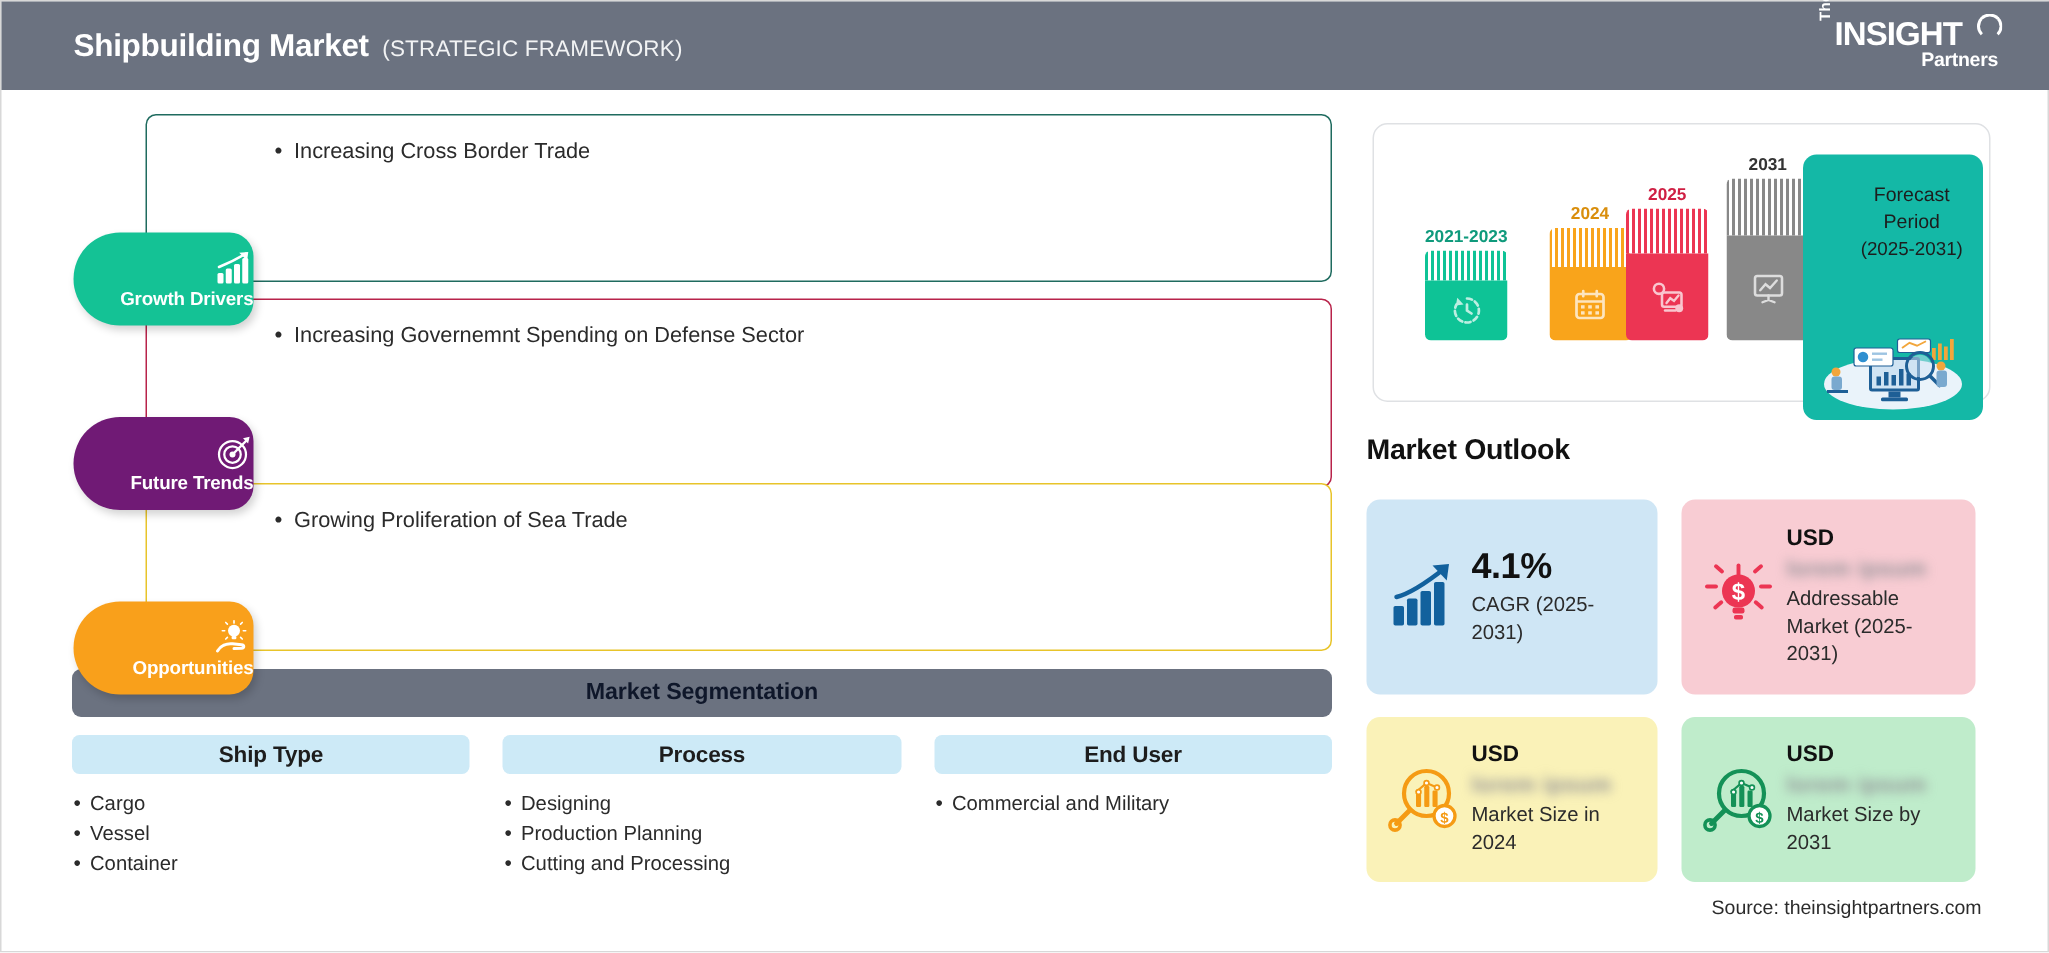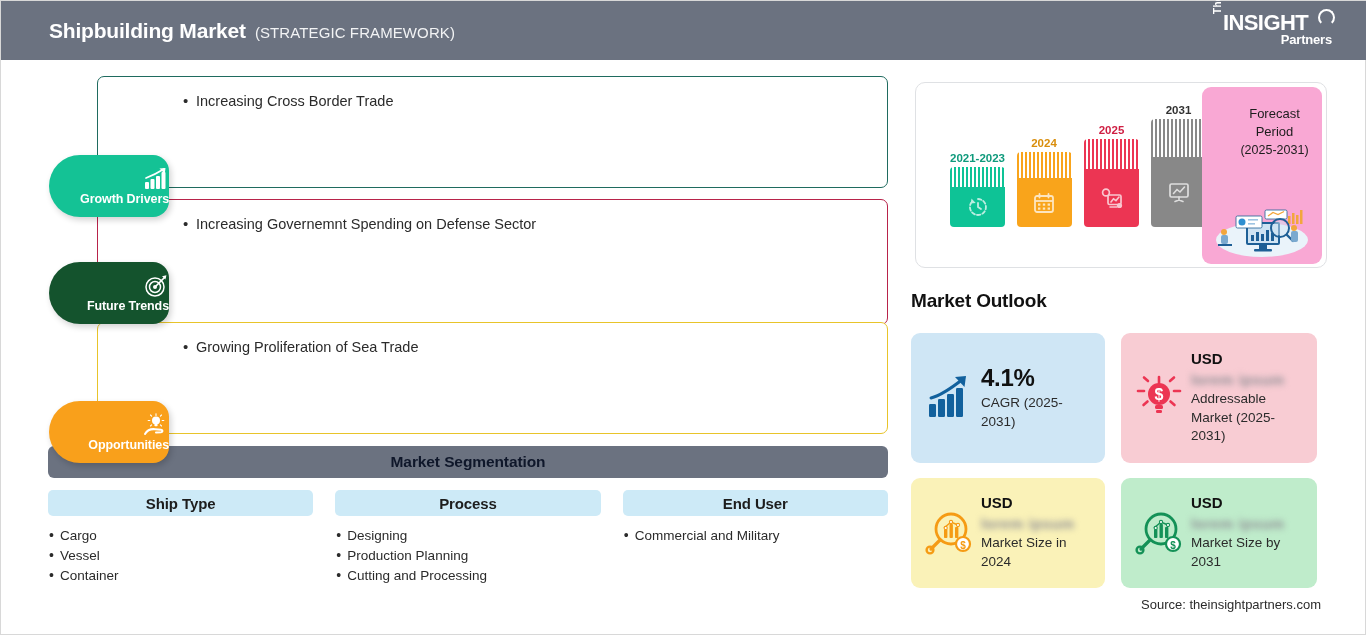--- a/index.html
+++ b/index.html
@@ -88,21 +88,21 @@
   .badge {
     position: absolute; left: 48px;
     width: 120px; height: 62px;
     border-radius: 31px 16px 16px 31px;
     display: flex; flex-direction: column;
     align-items: flex-end; justify-content: center;
     box-shadow: 2px 3px 6px rgba(0,0,0,0.18);
     z-index: 5;
   }
   .badge.g { top: 95px;  background: #14c295; }
-  .badge.f { top: 202px; background: #14532d; }
+  .badge.f { top: 218px; background: #701a75; }
   .badge.o { top: 341px; background: #f9a01b; }
   .badge-label {
     color: #ffffff; font-size: 12.5px; font-weight: bold;
     margin-top: 1px; letter-spacing: -0.1px; white-space: nowrap;
   }
   .badge-icon { width: 26px; height: 24px; display: block; }
 
   
   .seg-header {
     position: absolute; left: 47px; top: 386px;
@@ -150,43 +150,43 @@
   .bars {
     position: absolute; left: 20px; top: 10px;
     width: 260px; height: 166px;
   }
   .barcol {
     position: absolute; bottom: 32px;
     width: 55px;
     display: flex; flex-direction: column; align-items: center;
   }
   .barcol.c0 { left: 14px;  }
-  .barcol.c1 { left: 65px; padding-left: 31px;  }
+  .barcol.c1 { left: 81px; padding-left: 31px;  }
   .barcol.c2 { left: 148px; }
   .barcol.c3 { left: 215px; }
   .bar-year {
     font-size: 11.5px; font-weight: bold; margin-bottom: 3px;
     white-space: nowrap;
   }
   .bar {
     width: 55px; border-radius: 4px; overflow: hidden;
     position: relative;
     display: flex; flex-direction: column; justify-content: flex-end;
   }
   .bar-stripe { width: 100%; }
   .bar-solid {
     width: 100%; display: flex;
     align-items: center; justify-content: center;
   }
   .bar-icon { width: 24px; height: 24px; opacity: 0.72; }
 
   .forecast-right {
-    position: absolute; right: 4px; top: 4px;
+    position: absolute; right: 4px; top: 20px;
     width: 120px; height: 177px;
-    background: #f9a8d4; border-radius: 9px; padding-left: 25px;
+    background: #14b8a6; border-radius: 9px; padding-left: 25px;
   }
   .fr-title {
     margin: 18px 0 0 0; text-align: center;
     font-size: 13px; color: #1d1d1d; line-height: 1.35;
   }
   .fr-range {
     text-align: center; font-size: 12.5px; color: #1d1d1d;
     margin-top: 3px;
   }
   .fr-illus {

